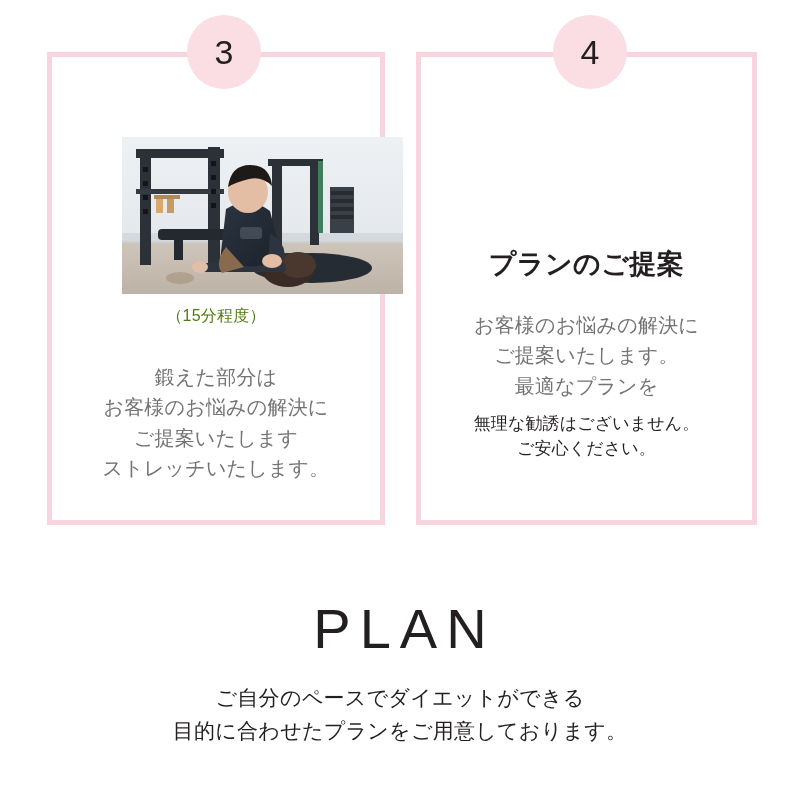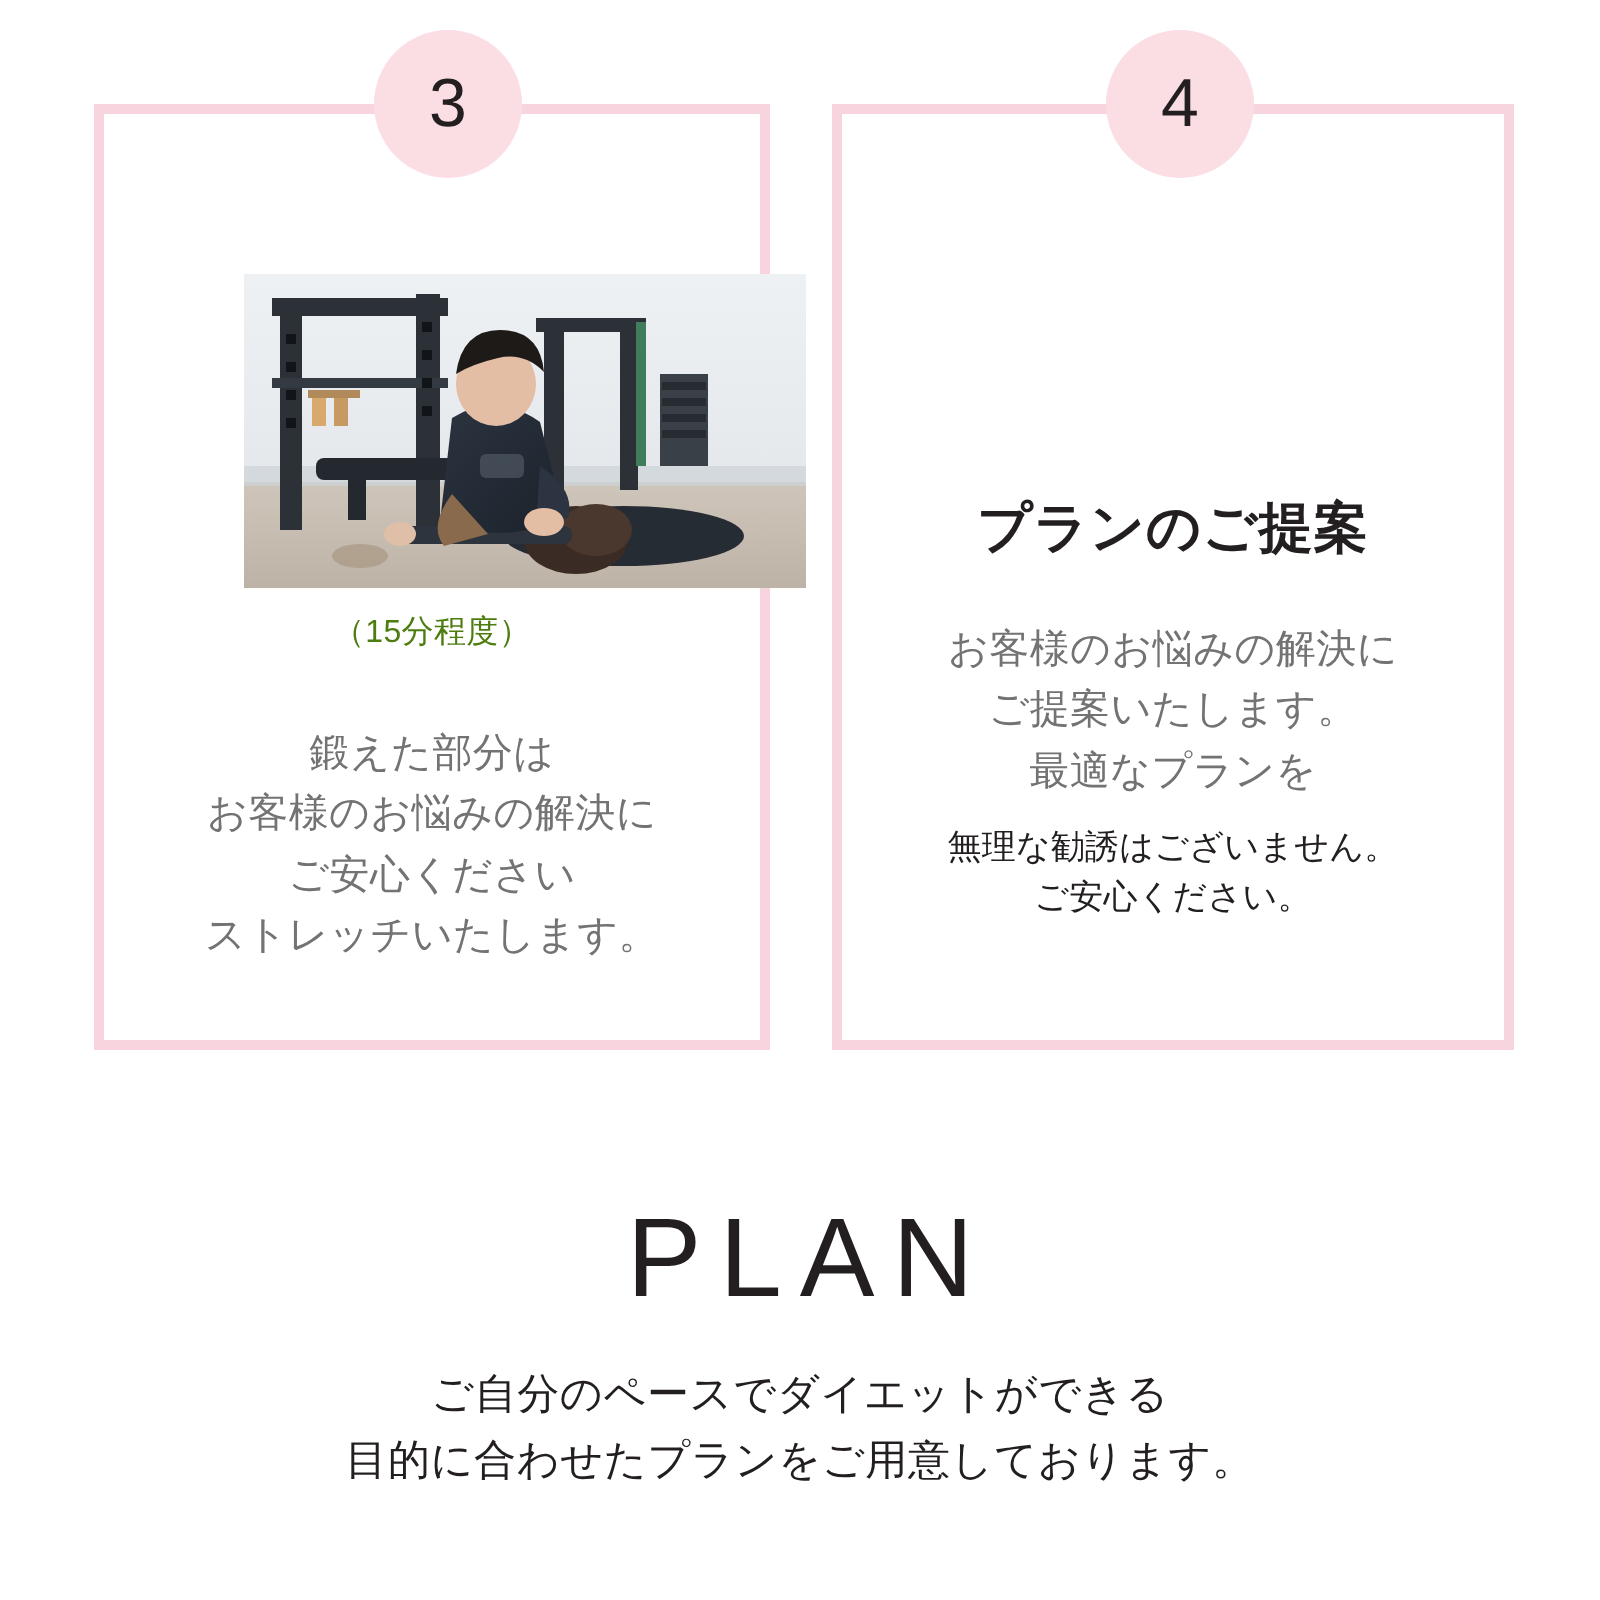--- a/index.html
+++ b/index.html
@@ -181,21 +181,21 @@
         <path d="M104 110 q-12 16 -4 26 l22 -6 z" fill="#8a6a4d"></path>
         <ellipse cx="58" cy="141" rx="14" ry="6" fill="#a08a72" opacity="0.5"></ellipse>
       </svg>
     </div>
     <div class="card-body" id="body-3">
       <div class="card-title">アフターケア</div>
       <div class="card-duration">（15分程度）</div>
       <div class="card-desc">
         <span class="line">鍛えた部分は</span>
         <span class="line">お客様のお悩みの解決に</span>
-        <span class="line">ご安心ください</span>
+        <span class="line">ご提案いたします</span>
         <span class="line">ストレッチいたします。</span>
       </div>
     </div>
   </div>
   <div class="badge" id="badge-3">3</div>
 
   <div class="card" id="card-4">
 
     <div class="card-body" id="body-4">
       <div class="card-title">プランのご提案</div>

